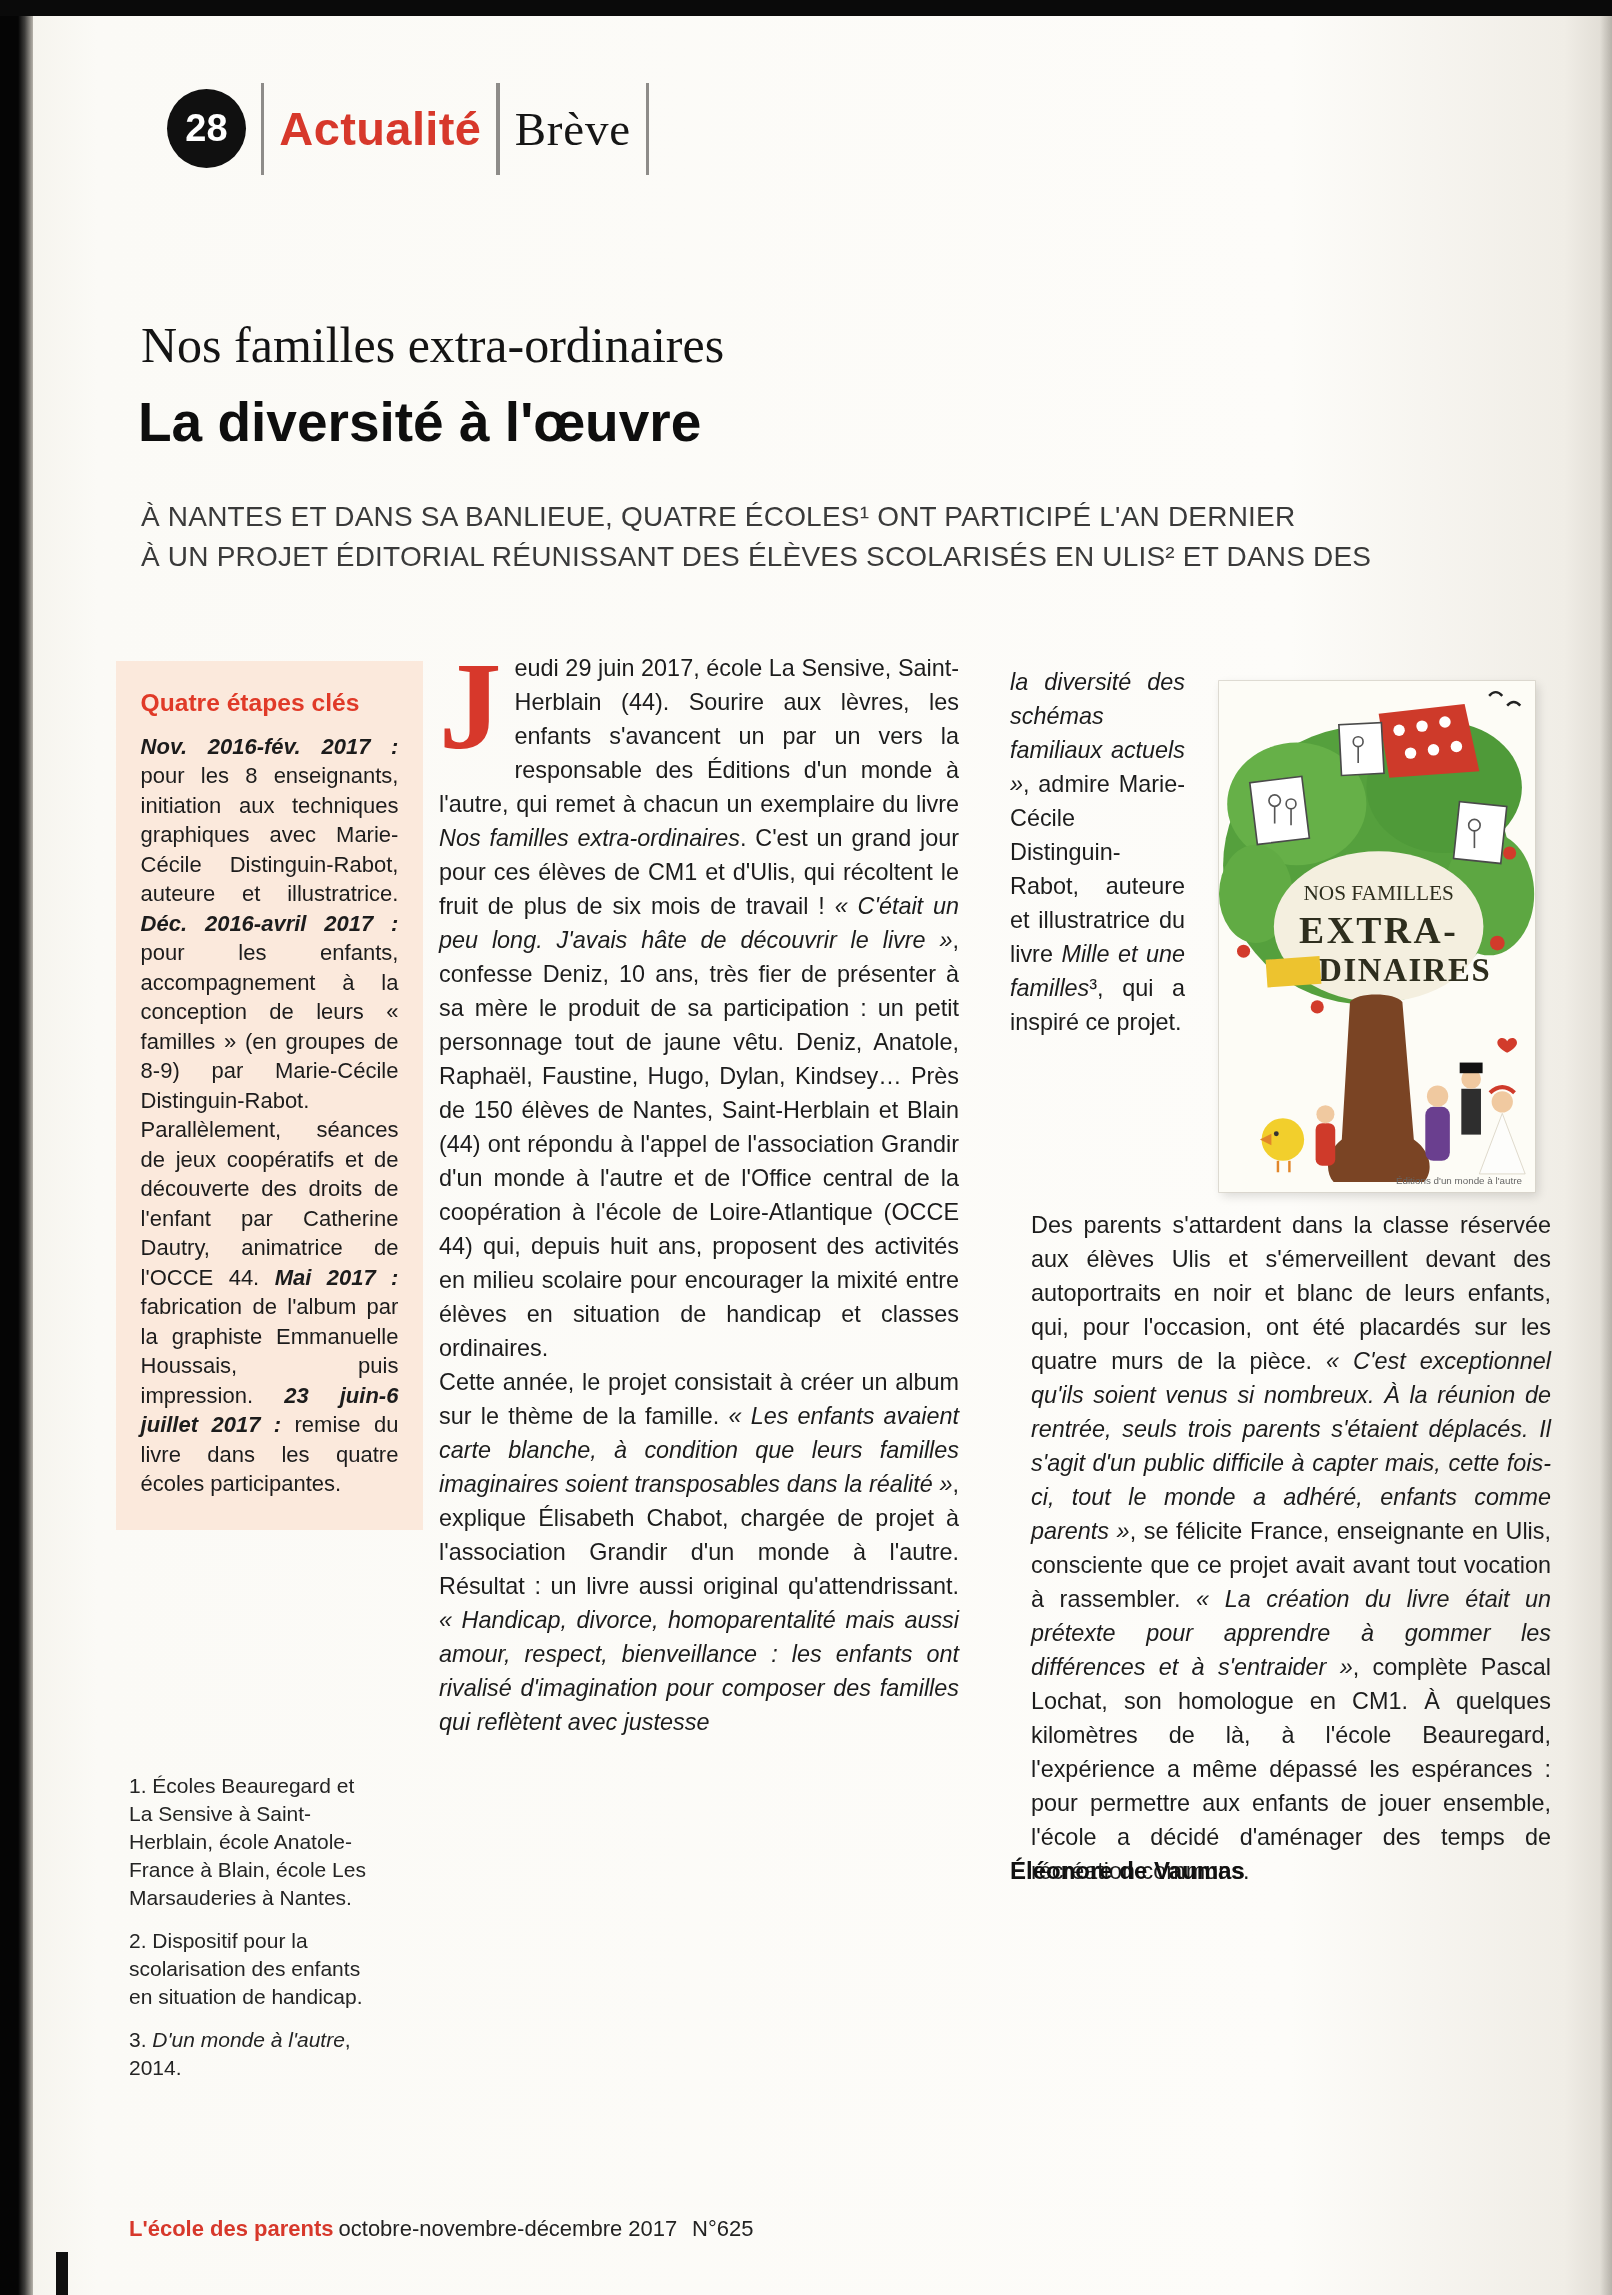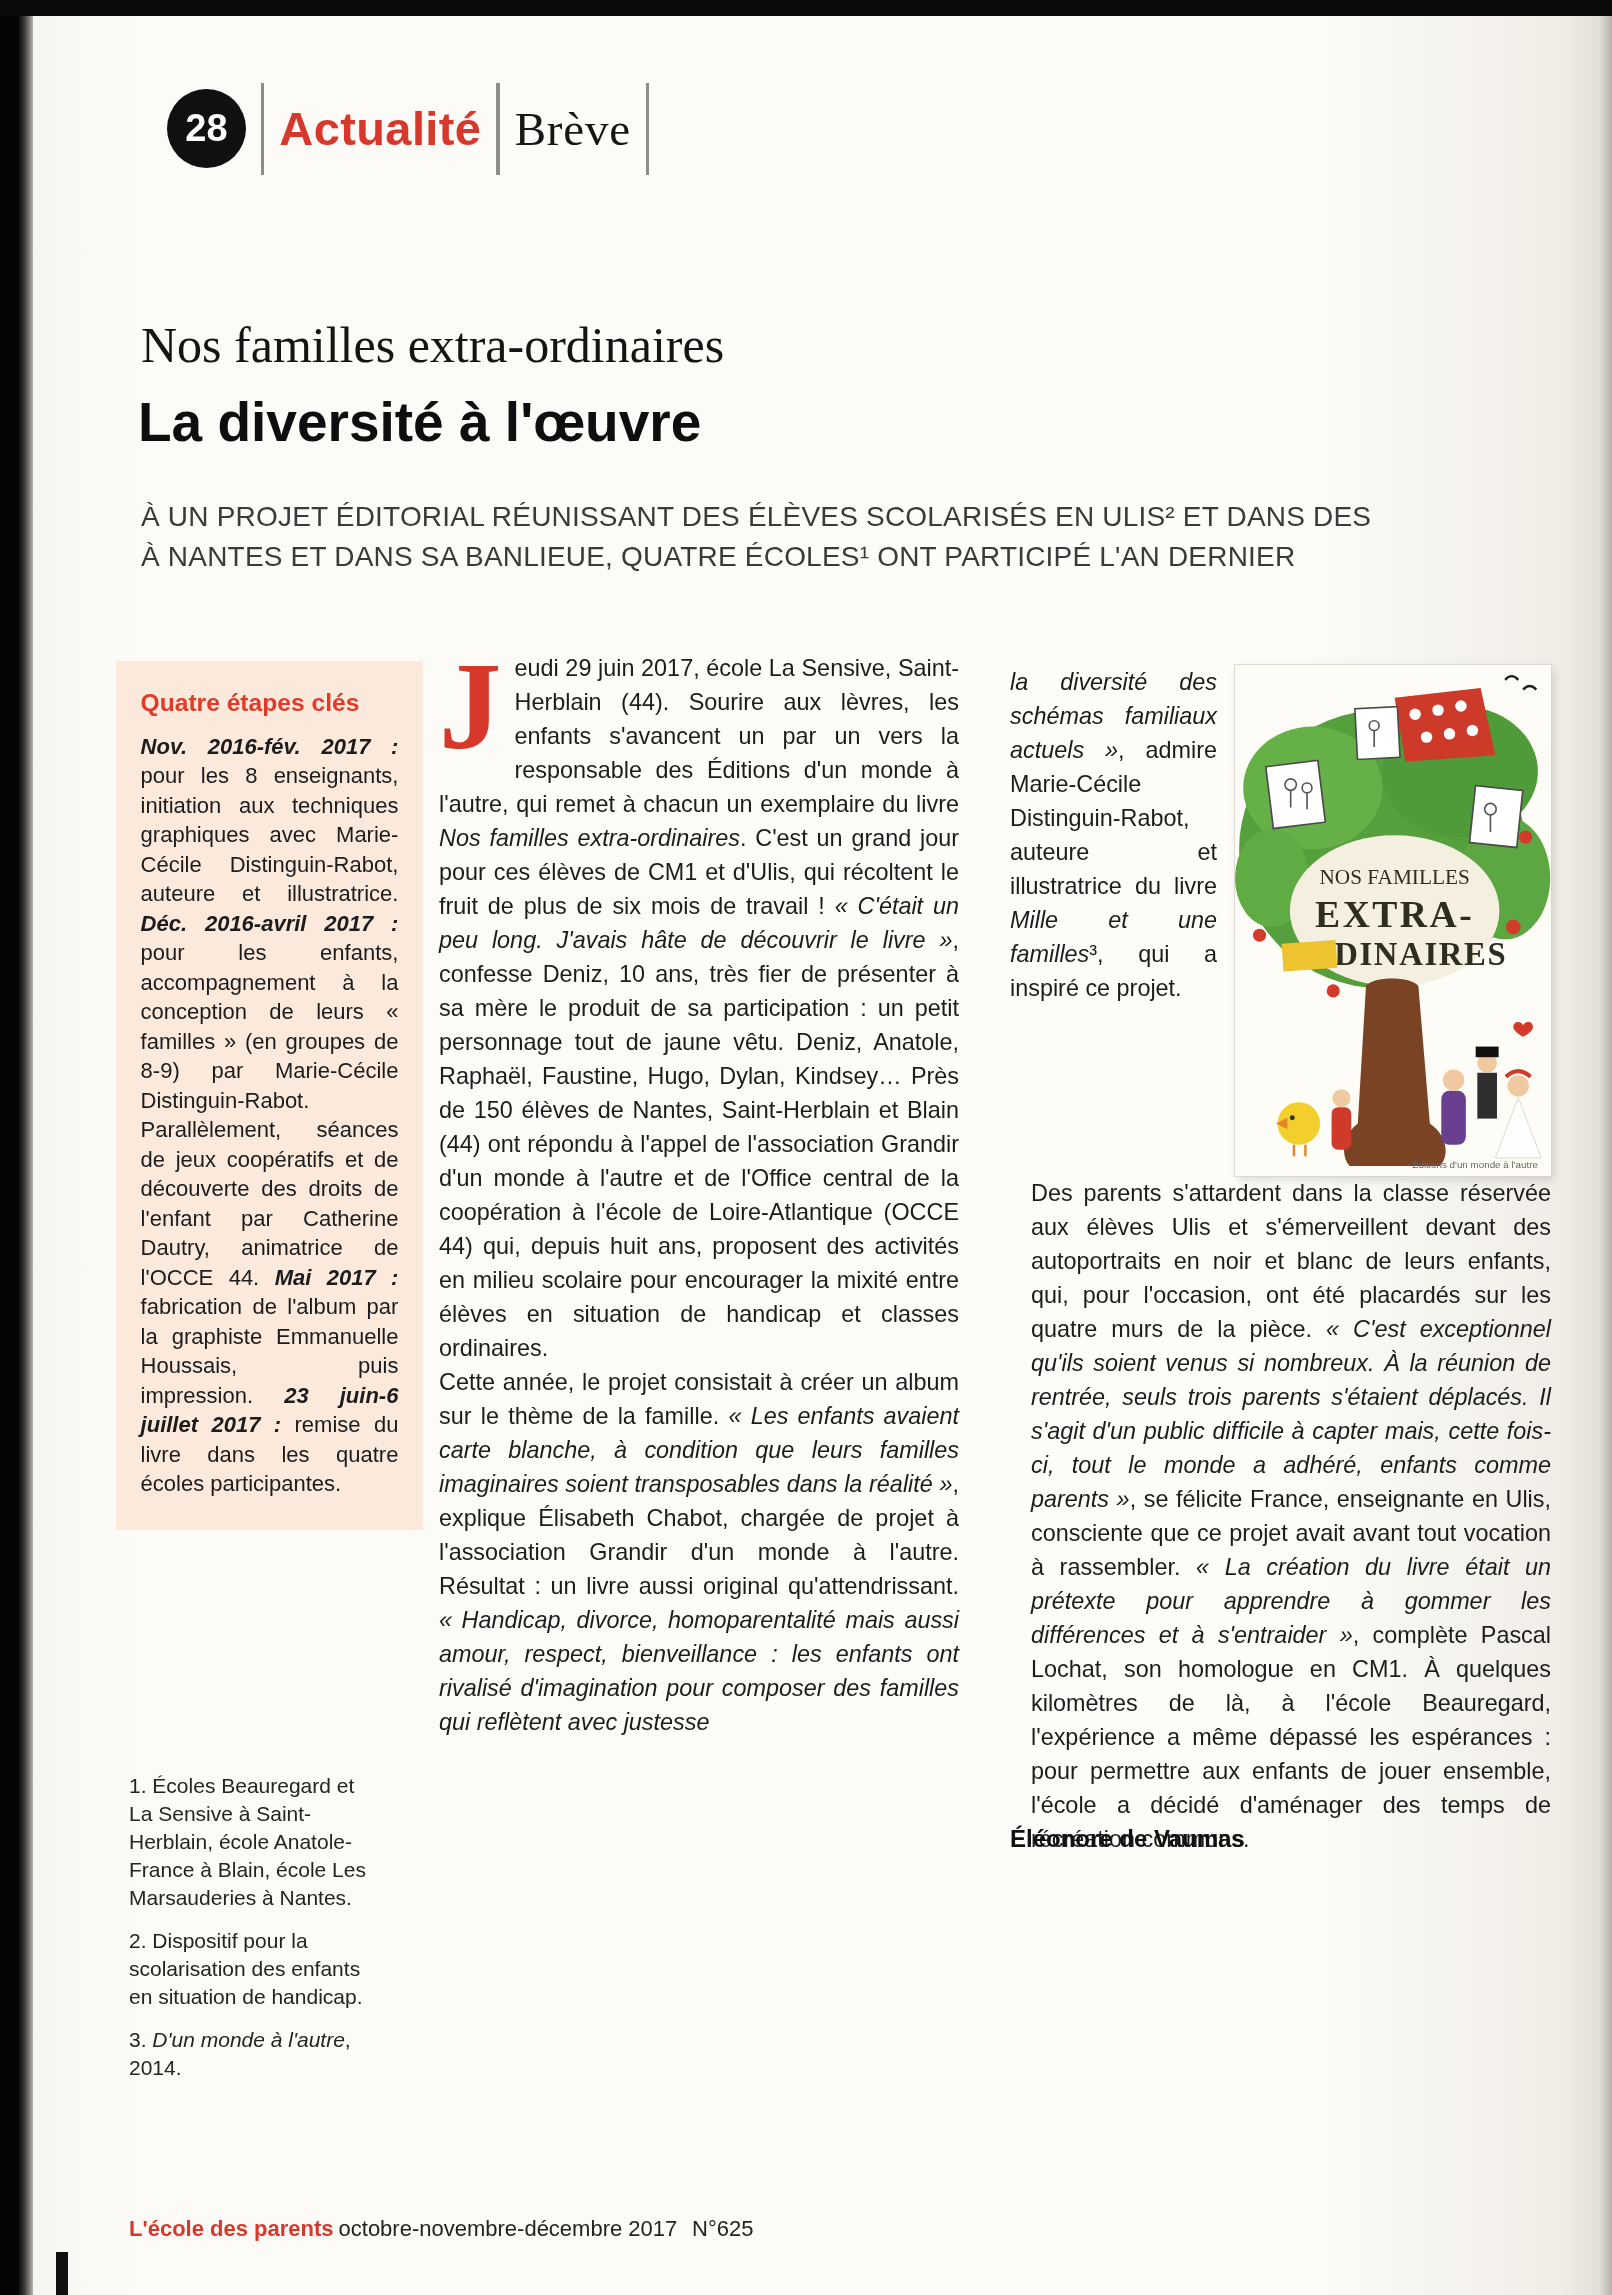--- a/index.html
+++ b/index.html
@@ -42,21 +42,21 @@
   
   .col-mid{position:absolute;left:439px;top:651px;width:520px;font-size:23.4px;line-height:34px;
     color:#1c1c1c;text-align:justify;hyphens:auto;}
   .para{margin:0;}
   .dropcap{float:left;font-family:"Liberation Serif",serif;font-weight:700;
     font-size:125px;line-height:97px;color:#d7382b;margin:6.6px 13px 0 0;}
 
   .col-right{position:absolute;left:1010px;top:665px;width:541px;font-size:23.4px;line-height:34px;color:#1c1c1c;}
   .right-top{display:flex;gap:18px;}
   .right-top .narrow{width:207px;text-align:justify;hyphens:auto;}
-  .cover{margin:0;width:316px;height:511px;background:#fff;flex:0 0 auto;
+  .cover{margin:16px;width:316px;height:511px;background:#fff;flex:0 0 auto;
     box-shadow:0 0 0 0.8px #d8d4ca, 3.3px 4.1px 9.8px rgba(0,0,0,0.14);}
   .subhead{margin:23px 0 11.5px 0;font-size:25.4px;font-weight:700;color:#101010;}
   .col-right .body{text-align:justify;hyphens:auto;margin-left:21px;}
   .byline{font-weight:700;font-size:24px;color:#111;text-align:left;margin-top:-34px;}
 
   .run-i{font-style:italic;}
   .run-b{font-weight:700;}
 
   
   .pagefooter{position:absolute;left:129px;top:2216px;display:flex;align-items:baseline;gap:5px;
@@ -79,22 +79,22 @@
     <div class="section">Actualité</div>
     <div class="bar"></div>
     <div class="rubric">Brève</div>
     <div class="bar"></div>
   </header>
 
   <div class="kicker">Nos familles extra-ordinaires</div>
   <h1 class="title">La diversité à l'œuvre</h1>
 
   <div class="standfirst">
+    <div>À NANTES ET DANS SA BANLIEUE, QUATRE ÉCOLES¹ ONT PARTICIPÉ L'AN DERNIER</div>
     <div>À UN PROJET ÉDITORIAL RÉUNISSANT DES ÉLÈVES SCOLARISÉS EN ULIS² ET DANS DES</div>
-    <div>À NANTES ET DANS SA BANLIEUE, QUATRE ÉCOLES¹ ONT PARTICIPÉ L'AN DERNIER</div>
   </div>
 
   <aside class="sidebar">
     <div class="sidebar-title">Quatre étapes clés</div>
     <div class="sidebar-body"><span class="run-i run-b">Nov. 2016-fév. 2017 : </span><span>pour les 8 enseignants, initiation aux techniques graphiques avec Marie-Cécile Distinguin-Rabot, auteure et illustratrice. </span><span class="run-i run-b">Déc. 2016-avril 2017 : </span><span>pour les enfants, accompagnement à la conception de leurs « familles » (en groupes de 8-9) par Marie-Cécile Distinguin-Rabot. Parallèlement, séances de jeux coopératifs et de découverte des droits de l'enfant par Catherine Dautry, animatrice de l'OCCE 44. </span><span class="run-i run-b">Mai 2017 : </span><span>fabrication de l'album par la graphiste Emmanuelle Houssais, puis impression. </span><span class="run-i run-b">23 juin-6 juillet 2017 : </span><span>remise du livre dans les quatre écoles participantes.</span></div>
   </aside>
 
   <div class="footnotes">
     <div class="footnote"><span>1. Écoles Beauregard et La Sensive à Saint-Herblain, école Anatole-France à Blain, école Les Marsauderies à Nantes.</span></div>
     <div class="footnote"><span>2. Dispositif pour la scolarisation des enfants en situation de handicap.</span></div>

